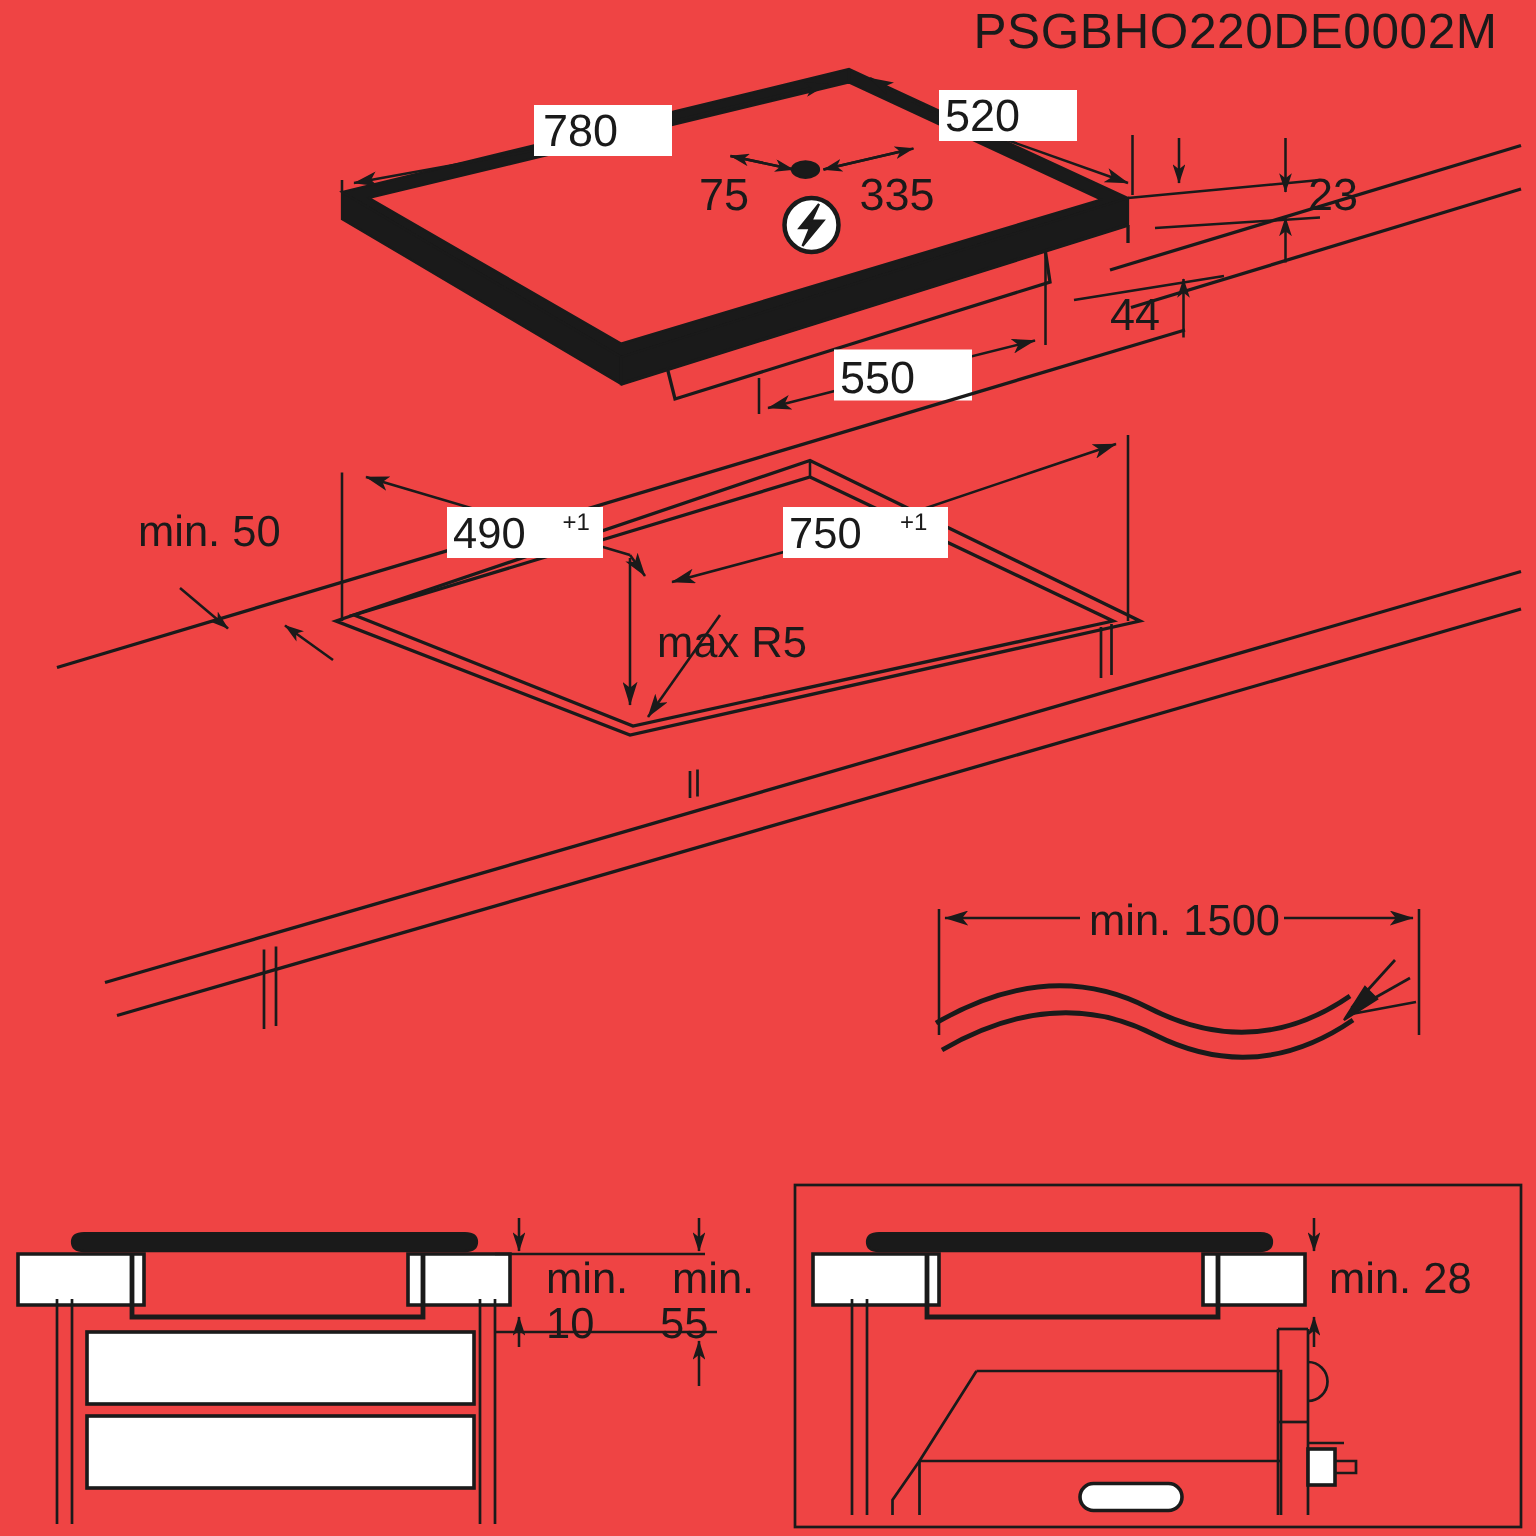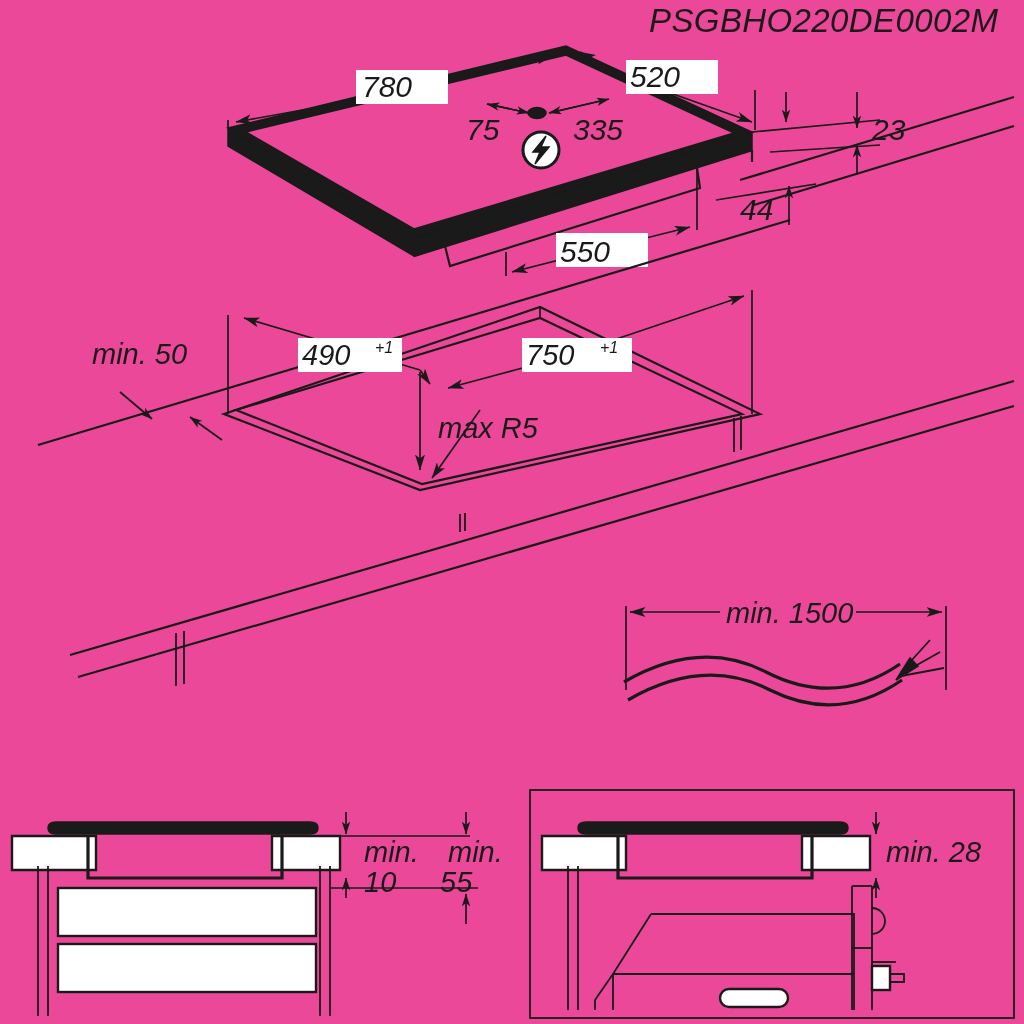--- a/index.html
+++ b/index.html
@@ -1,18 +1,18 @@
 <!DOCTYPE html>
 <html><head>
 <meta charset="utf-8">
 <style>
   html,body{margin:0;padding:0;background:#ffffff;}
   body{width:1024px;height:1024px;overflow:hidden;
        font-family:"Liberation Sans","DejaVu Sans",sans-serif;color:#1a1a1a;}
-  #sheet{position:relative;width:1024px;height:1024px;background:#ec4899;font-style:italic;}
+  #sheet{position:relative;width:1024px;height:1024px;background:#ef4444;}
   #sheet svg{position:absolute;top:0;left:0;width:1024px;height:1024px;}
   .ln{fill:none;stroke:#1a1a1a;stroke-width:2.2;stroke-linecap:butt;stroke-linejoin:miter;}
   .ln-thin{fill:none;stroke:#1a1a1a;stroke-width:1.8;}
   .ln-dim{fill:none;stroke:#1a1a1a;stroke-width:1.7;}
   .ln-thick{fill:none;stroke:#1a1a1a;stroke-width:3.2;}
   .solid{fill:#1a1a1a;stroke:#1a1a1a;stroke-width:1.5;stroke-linejoin:miter;}
   .white{fill:#ffffff;stroke:#1a1a1a;stroke-width:2.4;stroke-linejoin:miter;}
   .whitefill{fill:#ffffff;stroke:none;}
   .head{stroke:none;fill:#1a1a1a;}
   .txt{font-family:"Liberation Sans","DejaVu Sans",sans-serif;fill:#1a1a1a;

